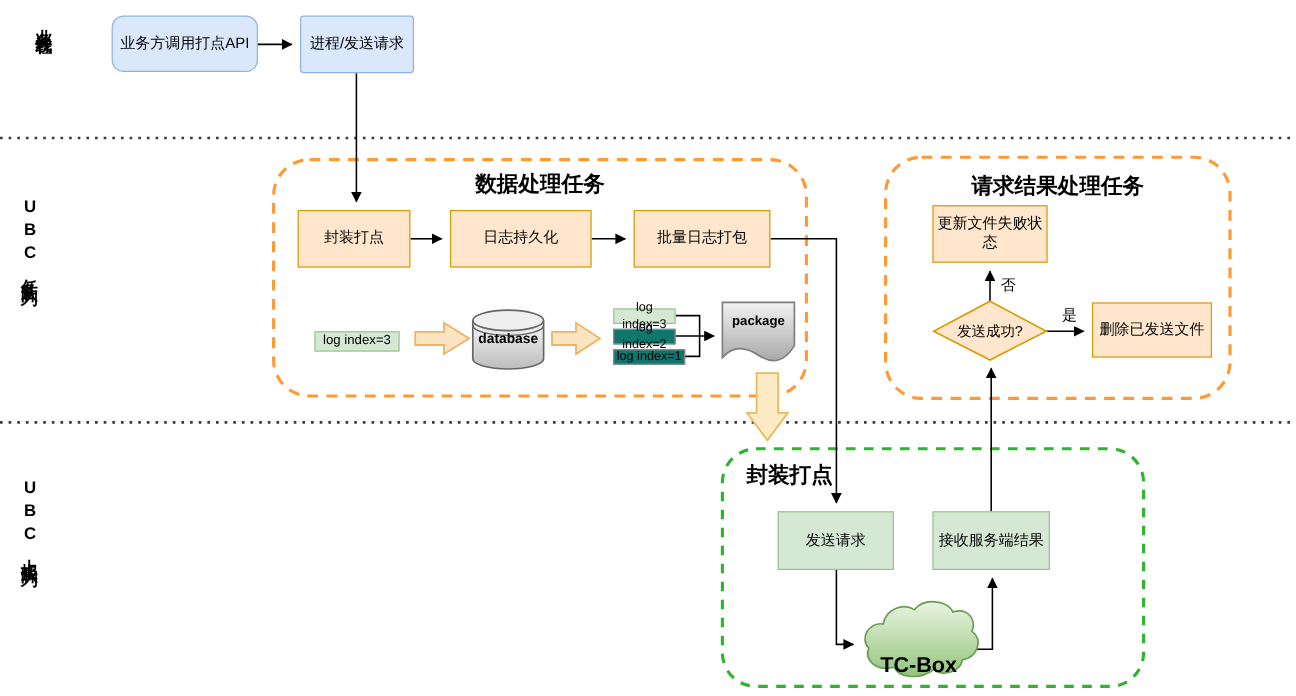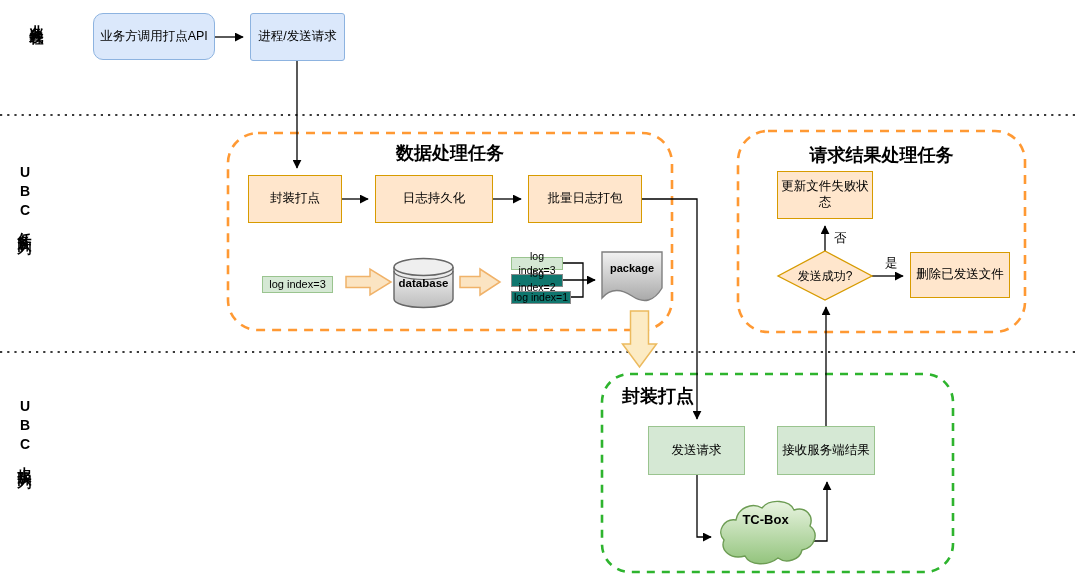--- a/index.html
+++ b/index.html
@@ -106,15 +106,15 @@
   <div class="abs container-title" style="left:738px;top:143px;width:287px;">请求结果处理任务</div>
   <div class="abs box box-orange" style="left:777px;top:171px;width:96px;height:48px;">更新文件失败状态</div>
   <div class="abs shape-label" style="left:778px;top:252px;width:94px;height:48px;font-size:12px;font-weight:normal;">发送成功?</div>
   <div class="abs box box-orange" style="left:910px;top:252px;width:100px;height:46px;">删除已发送文件</div>
   <div class="abs edge-label" style="left:832px;top:230px;">否</div>
   <div class="abs edge-label" style="left:883px;top:255px;">是</div>
 
   <div class="abs container-title" style="left:622px;top:384px;width:auto;">封装打点</div>
   <div class="abs box box-green" style="left:648px;top:426px;width:97px;height:49px;">发送请求</div>
   <div class="abs box box-green" style="left:777px;top:426px;width:98px;height:49px;">接收服务端结果</div>
-  <div class="abs shape-label" style="left:723px;top:497px;width:85px;height:45px;font-size:13px;">TC-Box</div>
+  <div class="abs shape-label" style="left:723px;top:532px;width:85px;height:45px;font-size:18px;">TC-Box</div>
 
 </div>
 
 </body></html>

